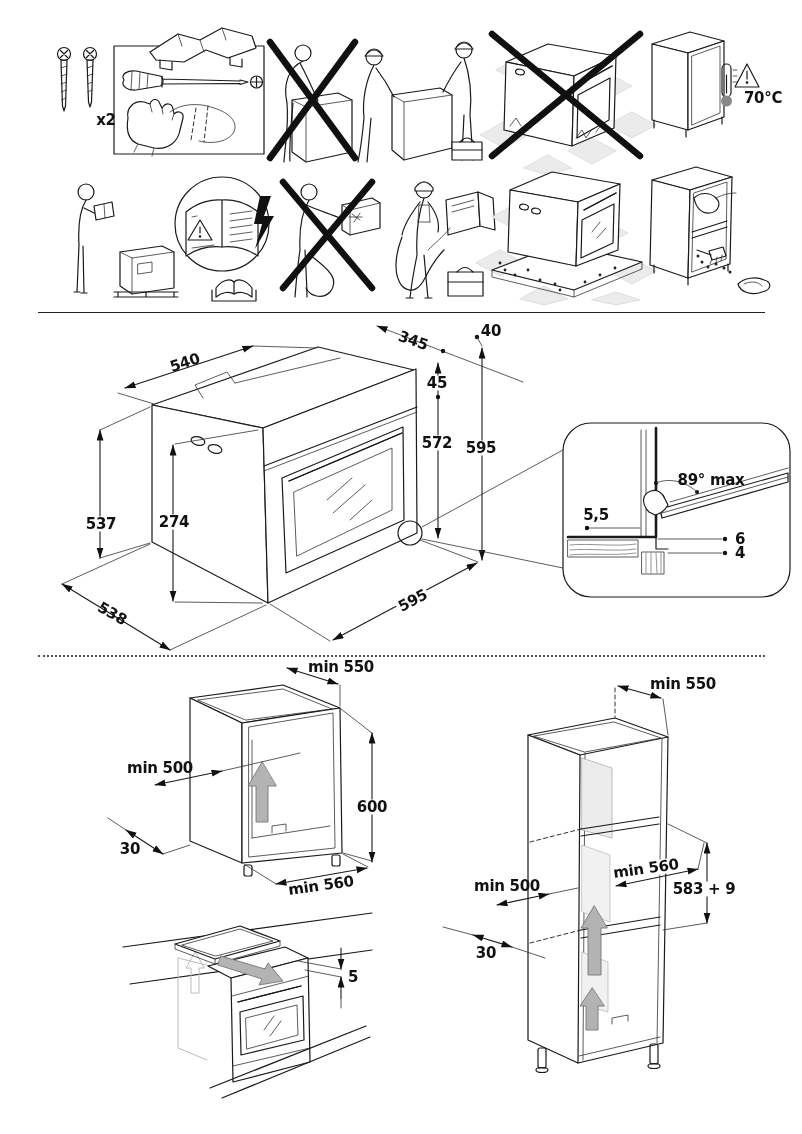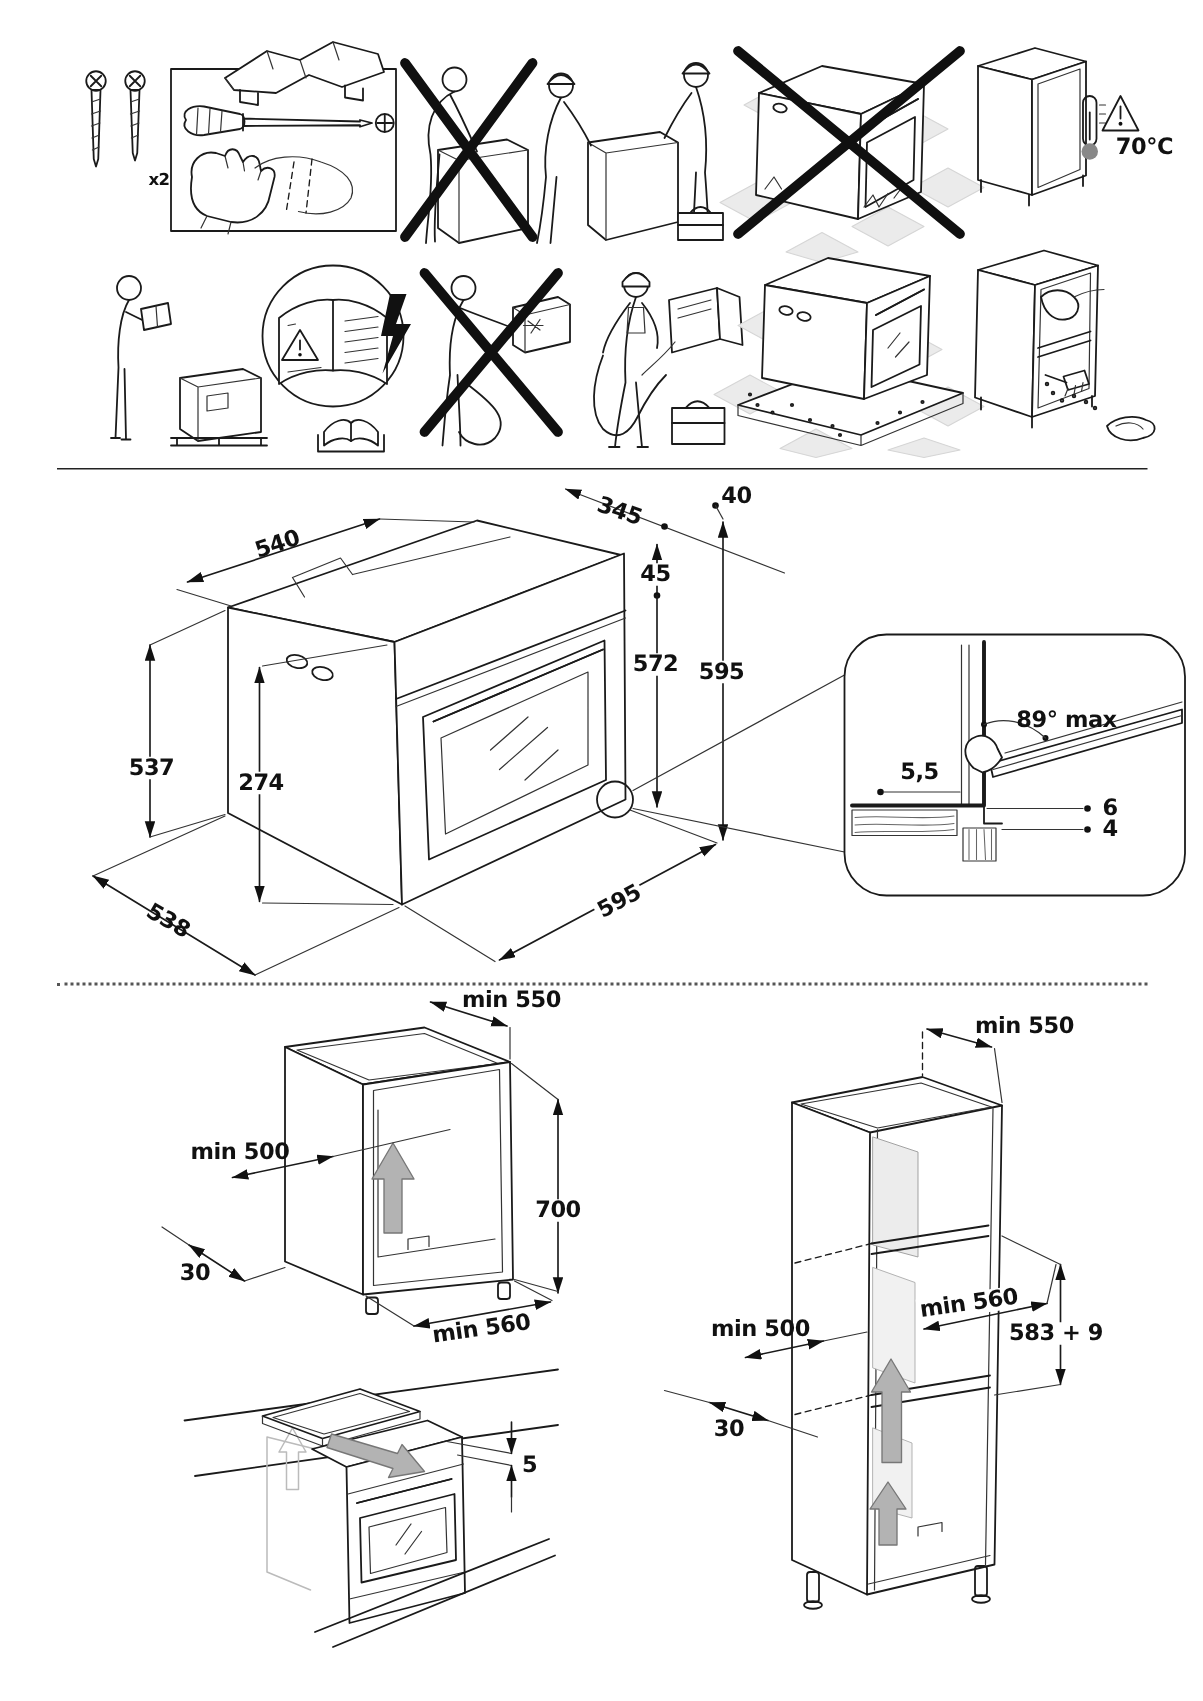--- a/index.html
+++ b/index.html
@@ -5,21 +5,21 @@
   html,body{margin:0;padding:0;background:#fff;}
   .page{position:relative;width:802px;height:1134px;background:#fff;overflow:hidden;
         font-family:"DejaVu Sans","Liberation Sans",sans-serif;}
   .divider-solid{position:absolute;left:38px;top:312px;width:727px;height:0;
         border-top:1.6px solid #222;}
   .divider-dotted{position:absolute;left:38px;top:655px;width:727px;height:0;
         border-top:2px dotted #555;}
   .lbl{position:absolute;font-weight:bold;font-size:15px;color:#111;white-space:nowrap;
        transform:translate(-50%,-50%);letter-spacing:-0.3px;line-height:1;}
   .lbl.bg{background:#fff;padding:0 2px;}
-  .lbl.sm{font-size:11px;}
+  .lbl.sm{font-size:15px;}
   #art{position:absolute;left:0;top:0;}
   #art *{stroke:#1a1a1a;stroke-width:1.2;fill:none;stroke-linejoin:round;stroke-linecap:round;}
   #art .fw{fill:#fff;}
   #art .fg{fill:#b3b3b3;stroke:#777;stroke-width:0.9;}
   #art .fd{fill:#111;stroke:none;}
   #art .pnl{fill:#ececec;stroke:#999;stroke-width:0.6;}
   #art .pnl2{fill:#f1f1f1;stroke:#aaa;stroke-width:0.6;}
   #art .tile{fill:#ebebeb;stroke:#d5d5d5;stroke-width:0.7;}
   #art .thin{stroke-width:0.8;stroke:#333;}
   #art .grain{stroke-width:0.7;stroke:#666;}
@@ -363,33 +363,33 @@
 
 <div class="lbl sm" style="left:106px;top:120px">x2</div>
 <div class="lbl" style="left:763px;top:98px">70°C</div>
 
 <div class="lbl" style="left:185px;top:363px;transform:translate(-50%,-50%) rotate(-18deg)">540</div>
 <div class="lbl" style="left:413px;top:341px;transform:translate(-50%,-50%) rotate(19deg)">345</div>
 <div class="lbl" style="left:491px;top:331px">40</div>
 <div class="lbl bg" style="left:437px;top:383px">45</div>
 <div class="lbl bg" style="left:437px;top:443px">572</div>
 <div class="lbl bg" style="left:481px;top:448px">595</div>
-<div class="lbl bg" style="left:101px;top:512px">537</div>
+<div class="lbl bg" style="left:101px;top:524px">537</div>
 <div class="lbl bg" style="left:174px;top:522px">274</div>
 <div class="lbl" style="left:112px;top:614px;transform:translate(-50%,-50%) rotate(30deg)">538</div>
 <div class="lbl bg" style="left:413px;top:601px;transform:translate(-50%,-50%) rotate(-28deg)">595</div>
 
 <div class="lbl" style="left:711px;top:480px">89° max</div>
-<div class="lbl" style="left:613px;top:515px">5,5</div>
+<div class="lbl" style="left:596px;top:515px">5,5</div>
 <div class="lbl" style="left:740px;top:539px">6</div>
 <div class="lbl" style="left:740px;top:553px">4</div>
 
 <div class="lbl" style="left:341px;top:667px">min 550</div>
 <div class="lbl" style="left:160px;top:768px">min 500</div>
-<div class="lbl bg" style="left:372px;top:807px">700</div>
+<div class="lbl bg" style="left:372px;top:807px">600</div>
 <div class="lbl" style="left:130px;top:849px">30</div>
 <div class="lbl" style="left:321px;top:886px;transform:translate(-50%,-50%) rotate(-8deg)">min 560</div>
 
 <div class="lbl" style="left:353px;top:977px">5</div>
 
 <div class="lbl" style="left:683px;top:684px">min 550</div>
 <div class="lbl bg" style="left:646px;top:869px;transform:translate(-50%,-50%) rotate(-8deg)">min 560</div>
 <div class="lbl bg" style="left:704px;top:889px">583 + 9</div>
 <div class="lbl" style="left:507px;top:886px">min 500</div>
 <div class="lbl" style="left:486px;top:953px">30</div>

